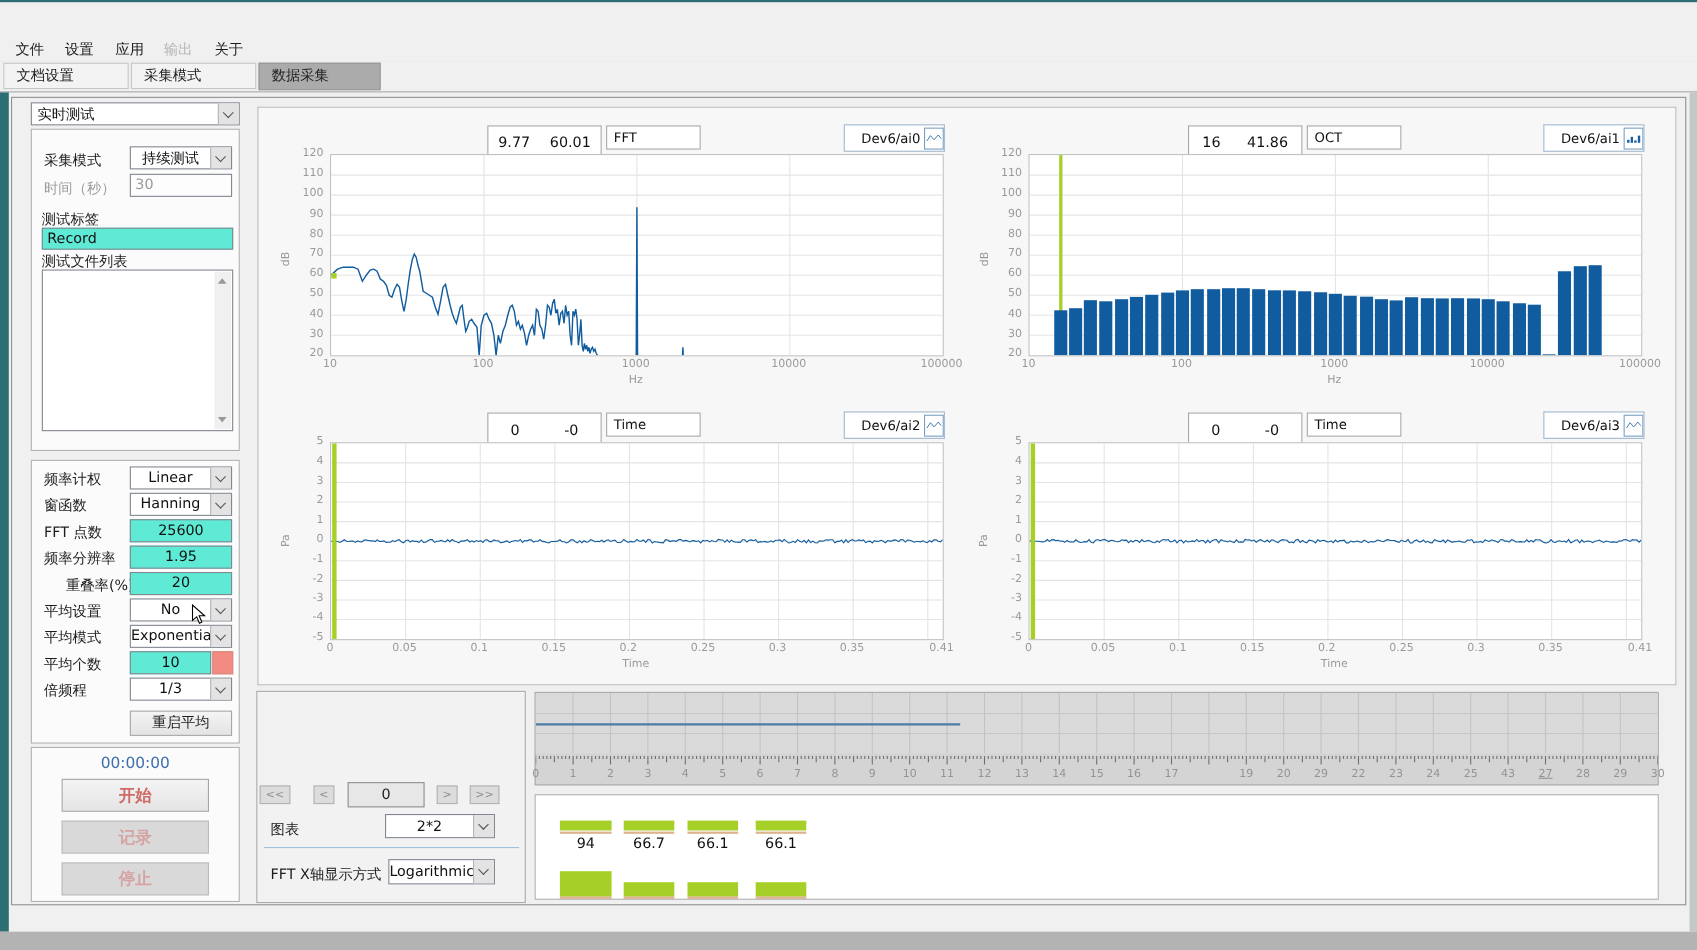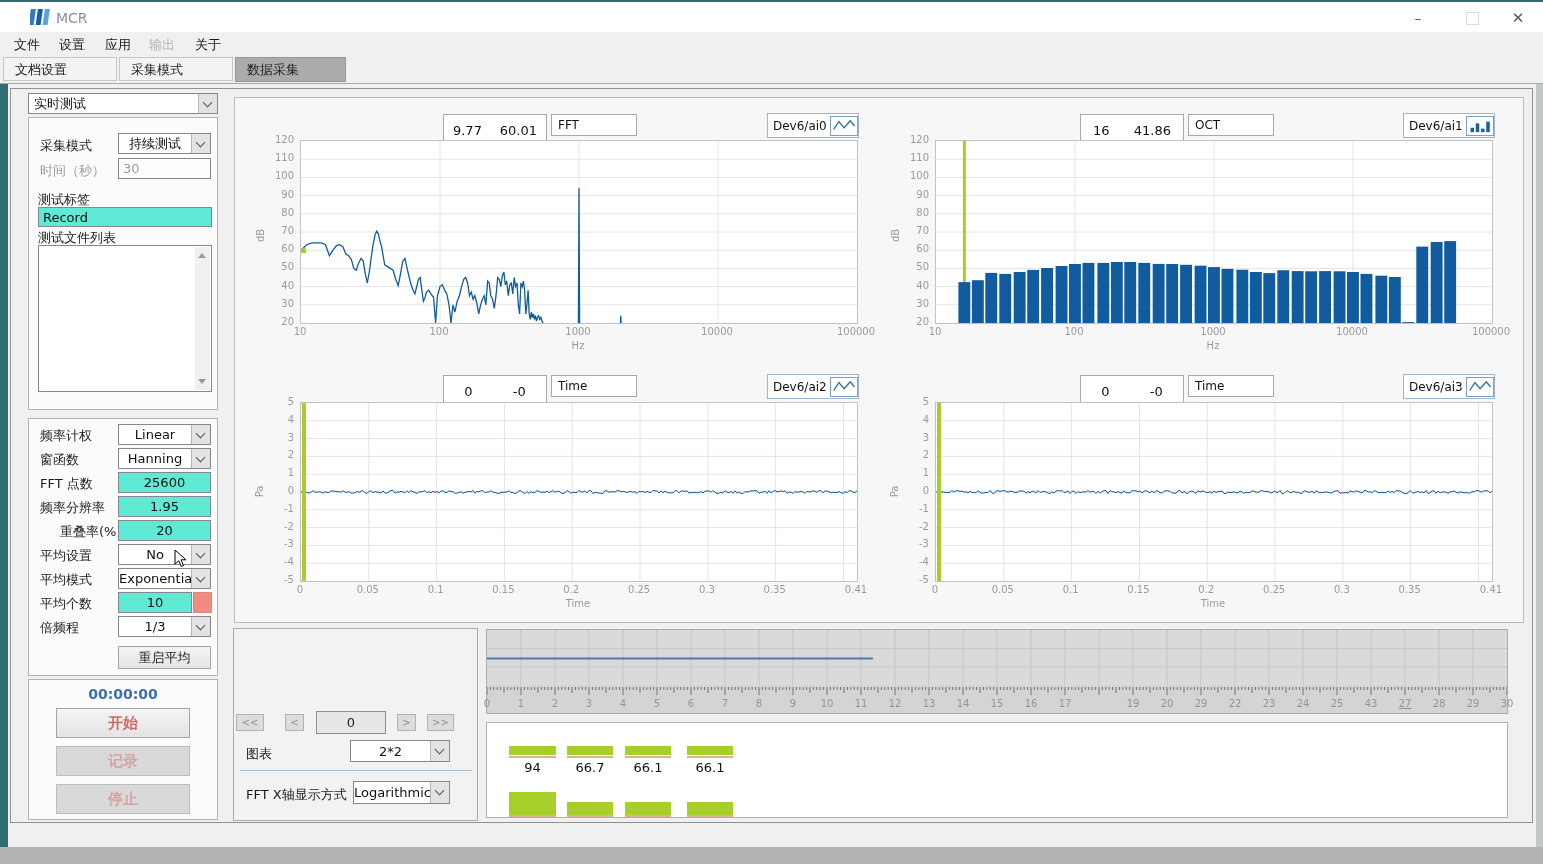--- a/index.html
+++ b/index.html
@@ -47,35 +47,35 @@
   .tinput.center{text-align:center;}
   .tinput.dim{color:#9a9a9a;background:#fdfdfd;}
   #file-list{background:#fff;border:1px solid #828790;box-sizing:border-box;}
   #file-scroll{position:absolute;right:1px;top:1px;bottom:1px;width:15px;background:#f0f0f0;}
   .scr-arrow{position:absolute;left:3px;width:0;height:0;border-left:4px solid transparent;border-right:4px solid transparent;}
   .scr-up{top:6px;border-bottom:5px solid #9a9a9a;}
   .scr-dn{bottom:6px;border-top:5px solid #9a9a9a;}
   .btn{background:linear-gradient(#f4f4f4,#e4e4e4);border:1px solid #a5a5a5;box-sizing:border-box;
        text-align:center;font-size:13px;color:#222;}
   #btn-restart{left:118px;top:646px;width:93px;height:23px;line-height:21px;}
-  #timer{left:28px;top:686px;width:190px;text-align:center;font-size:14px;font-weight:bold;color:#3e6fae;}
+  #timer{left:28px;top:686px;width:190px;text-align:center;font-size:14px;font-weight:normal;color:#3e6fae;}
   .bigbtn{left:56px;width:134px;height:30px;line-height:28px;font-size:15px;font-weight:bold;}
   #btn-start{top:708px;color:#d06a66;}
   .bigbtn.disabled{background:#d9d9d9;border-color:#bcbcbc;color:#d5a3a3;}
   #btn-record{top:746px;}
   #btn-stop{top:784px;}
   #red-ind{left:193px;top:592px;width:19px;height:21px;background:#f28b82;border:1px solid #d98880;box-sizing:border-box;}
   
   #charts-box{left:234px;top:97px;width:1290px;height:526px;border:1px solid #bcbcbc;background:#f7f7f7;box-sizing:border-box;}
   .vals-box{width:104px;height:32px;background:#fff;border:1px solid #a8a8a8;box-sizing:border-box;
             display:flex;justify-content:space-around;align-items:center;font-size:13px;color:#111;}
   .name-box{width:86px;height:22px;background:#fff;border:1px solid #a8a8a8;box-sizing:border-box;
             font-size:12px;color:#111;line-height:20px;padding-left:6px;}
   .chan-box{width:92px;height:25px;background:#fff;border:1px solid #9fb6cc;box-sizing:border-box;
-            display:flex;align-items:center;gap:3px;padding-left:5px;font-size:12px;color:#111;}
+            display:flex;align-items:center;gap:3px;padding-left:15px;font-size:12px;color:#111;}
   .chan-icon{width:30px;height:18px;border:1px solid #7aa0c4;background:#fff;}
   .chart-block{position:absolute;}
   .plot{position:absolute;background:#fff;border:1px solid #c2c2c2;box-sizing:content-box;}
   .plot svg{display:block;}
   .yticks{position:absolute;}
   .yticks span,.xticks span{position:absolute;font-size:10px;color:#9a9a9a;}
   .yticks span{right:0;}
   .xticks{position:absolute;}
   .xticks span{transform:translateX(-50%);}
   .axis-unit{position:absolute;font-size:10px;color:#9a9a9a;}
@@ -102,31 +102,20 @@
   .sig-base{position:absolute;height:2px;background:#d09a66;opacity:.75;}
   .sig-val{position:absolute;font-size:13px;color:#111;text-align:center;}
   #mouse-cursor{left:174px;top:549px;pointer-events:none;}
 </style>
 </head>
 <body>
 
 <div id="app">
 
   <div class="abs" id="top-edge"></div>
-  <div class="abs" id="titlebar">
-    <svg class="abs" style="left:30px;top:6px" width="21" height="18" viewBox="0 0 21 18">
-      <rect x="1" y="1" width="5" height="16" fill="#2f7cc0" transform="skewX(-8)"></rect>
-      <rect x="8" y="1" width="5" height="16" fill="#1b5ea6" transform="skewX(-8)"></rect>
-      <rect x="15" y="1" width="5" height="16" fill="#5ea3d8" transform="skewX(-8)"></rect>
-    </svg>
-    <span class="abs" id="title-text">MCR</span>
-    <div class="abs winbtn" id="btn-min">–</div>
-    <div class="abs winbtn" id="btn-max"><span id="max-glyph"></span></div>
-    <div class="abs winbtn" id="btn-close">✕</div>
-  </div>
 
   <div class="abs" id="menubar"></div>
   <span class="abs menu-item" style="left:14px">文件</span>
   <span class="abs menu-item" style="left:59px">设置</span>
   <span class="abs menu-item" style="left:105px">应用</span>
   <span class="abs menu-item disabled" style="left:149px">输出</span>
   <span class="abs menu-item" style="left:195px">关于</span>
 
   <div class="abs" id="tabbar"></div>
   <div class="abs tab" style="left:3px;width:114px">文档设置</div>

